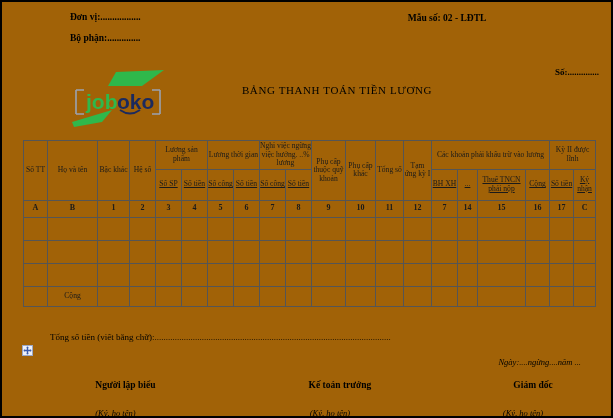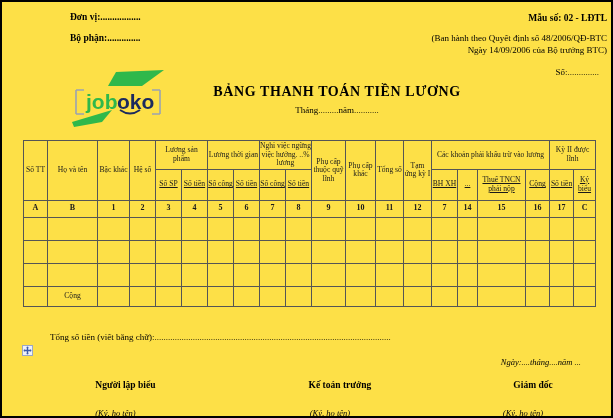--- a/index.html
+++ b/index.html
@@ -9,55 +9,55 @@
   }
   body {
     font-family: "Liberation Serif", "DejaVu Serif", serif;
     color: #000000;
   }
   .page {
     position: relative;
     width: 613px;
     height: 418px;
     box-sizing: border-box;
-    background: #fde047;
+    background: #a16207;
     border: 2px solid #000000;
     overflow: hidden;
   }
 
   
   .top-left {
     position: absolute;
     left: 68px;
     top: 10px;
     font-size: 9.5px;
     font-weight: bold;
     line-height: 1.15;
   }
   .top-left div { margin-bottom: 10px; white-space: nowrap; }
 
   .top-center {
     position: absolute;
     left: 285px;
     top: 10px;
     width: 320px;
-    text-align: right;
+    text-align: center;
     font-size: 9.5px;
     line-height: 1.35;
   }
   .form-no { font-weight: bold; margin-bottom: 7px; }
   .form-decree { font-weight: normal; font-size: 9px; }
   .form-decree div { white-space: nowrap; }
 
   .so-field {
     position: absolute;
     right: 12px;
     top: 65px;
     font-size: 9px;
-    font-weight: normal;
+    font-weight: bold;
     white-space: nowrap;
   }
 
   
   .logo {
     position: absolute;
     left: 62px;
     top: 68px;
     width: 110px;
     height: 58px;
@@ -66,22 +66,22 @@
 
   
   .title-wrap {
     position: absolute;
     left: 180px;
     top: 82px;
     width: 310px;
     text-align: center;
   }
   .doc-title {
-    font-size: 14px;
-    font-weight: bold;
+    font-size: 11px;
+    font-weight: normal;
     letter-spacing: 0.6px;
     white-space: nowrap;
   }
   .doc-period {
     font-size: 9px;
     margin-top: 5px;
   }
 
   
   .tbl-wrap {
@@ -188,43 +188,38 @@
 
 <div class="page">
 
   <div class="top-left">
     <div>Đơn vị:.................</div>
     <div>Bộ phận:..............</div>
   </div>
 
   <div class="top-center">
     <div class="form-no">Mẫu số: 02 - LĐTL</div>
-    <div class="form-decree">
-      <div>(Ban hành theo Quyết định số 48/2006/QĐ-BTC</div>
-      <div>Ngày 14/09/2006 của Bộ trưởng BTC)</div>
-    </div>
   </div>
 
   <div class="so-field">Số:..............</div>
 
   <div class="logo">
     <svg width="110" height="58" viewBox="0 0 110 58" xmlns="http://www.w3.org/2000/svg">
       <polygon points="52,2 100,0 78,16 44,16" fill="#2fb84b"></polygon>
       <polygon points="8,52 48,40 38,52 10,57" fill="#2fb84b"></polygon>
       <path d="M12 20 L12 44 M12 20 L20 20 M12 44 L20 44" stroke="#9aa3b2" stroke-width="1.6" fill="none"></path>
       <path d="M96 20 L96 44 M96 20 L88 20 M96 44 L88 44" stroke="#9aa3b2" stroke-width="1.6" fill="none"></path>
       <text x="22" y="39" font-family="'Liberation Sans', sans-serif" font-size="21" font-weight="bold" fill="#2fb84b">job</text>
       <text x="53" y="39" font-family="'Liberation Sans', sans-serif" font-size="21" font-weight="bold" fill="#1b2a5e">oko</text>
       <path d="M56 40 Q66 47 76 40" stroke="#1b2a5e" stroke-width="1.8" fill="none"></path>
     </svg>
   </div>
 
   <div class="title-wrap">
     <div class="doc-title">BẢNG THANH TOÁN TIỀN  LƯƠNG</div>
-    <div class="doc-period">Tháng.........năm...........</div>
   </div>
 
   <div class="tbl-wrap">
     <table class="payroll">
       <colgroup>
         <col style="width:24px">
           <col style="width:50px">
           <col style="width:32px">
           <col style="width:26px">
         <col style="width:26px">
@@ -246,40 +241,40 @@
       </colgroup>
       <thead>
         <tr>
           <th class="grp tall" rowspan="2">Số TT</th>
           <th class="grp tall" rowspan="2">Họ và tên</th>
           <th class="grp tall" rowspan="2">Bậc khác</th>
           <th class="grp tall" rowspan="2">Hệ số</th>
           <th class="grp" colspan="2">Lương sản phẩm</th>
           <th class="grp" colspan="2">Lương thời gian</th>
           <th class="grp" colspan="2">Nghi việc ngừng việc hưởng. ..% lương</th>
-          <th class="grp tall" rowspan="2">Phụ cấp thuộc quỹ lĩnh</th>
+          <th class="grp tall" rowspan="2">Phụ cấp thuộc quỹ khoản</th>
           <th class="grp tall" rowspan="2">Phụ cấp khác</th>
           <th class="grp tall" rowspan="2">Tổng số</th>
           <th class="grp tall" rowspan="2">Tạm ứng kỳ I</th>
           <th class="grp" colspan="4">Các khoản phải khấu trừ vào lương</th>
           <th class="grp" colspan="2">Kỳ II được lĩnh</th>
         </tr>
         <tr>
           <th class="sub">Số SP</th>
           <th class="sub">Số tiền</th>
           <th class="sub">Số công</th>
           <th class="sub">Số tiền</th>
           <th class="sub">Số công</th>
           <th class="sub">Số tiền</th>
           <th class="sub">BH XH</th>
           <th class="sub">...</th>
           <th class="sub">Thuế TNCN phải nộp</th>
           <th class="sub">Cộng</th>
           <th class="sub">Số tiền</th>
-          <th class="sub">Ký biểu</th>
+          <th class="sub">Ký nhận</th>
         </tr>
         <tr class="numrow">
           <td>A</td>
           <td>B</td>
           <td>1</td>
           <td>2</td>
           <td>3</td>
           <td>4</td>
           <td>5</td>
           <td>6</td>
@@ -392,21 +387,21 @@
 
   <div class="total-words">Tổng số tiền (viết bằng chữ):.........................................................................................................</div>
 
   <div class="move-handle">
     <svg width="9" height="9" viewBox="0 0 9 9" xmlns="http://www.w3.org/2000/svg">
       <path d="M4.5 0.8 L4.5 8.2 M0.8 4.5 L8.2 4.5" stroke="#3b5bab" stroke-width="1.4"></path>
       <path d="M4.5 0.5 L3.3 2 L5.7 2 Z M4.5 8.5 L3.3 7 L5.7 7 Z M0.5 4.5 L2 3.3 L2 5.7 Z M8.5 4.5 L7 3.3 L7 5.7 Z" fill="#3b5bab"></path>
     </svg>
   </div>
 
-  <div class="date-line">Ngày:....tháng....năm ...</div>
+  <div class="date-line">Ngày:....ngừng....năm ...</div>
 
   <div class="signatures">
     <div class="sig s1">
       <div class="role">Người lập biểu</div>
       <div class="note">(Ký, họ tên)</div>
     </div>
     <div class="sig s2">
       <div class="role">Kế toán trưởng</div>
       <div class="note">(Ký, họ tên)</div>
     </div>

